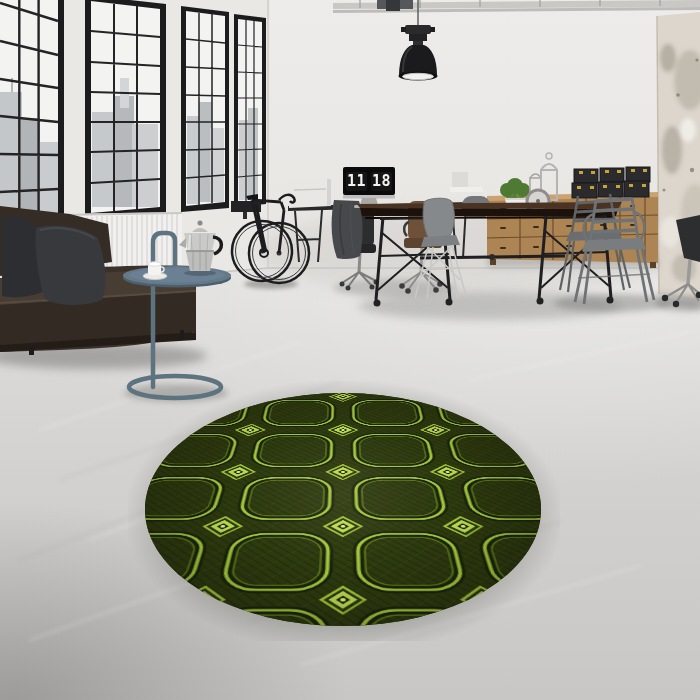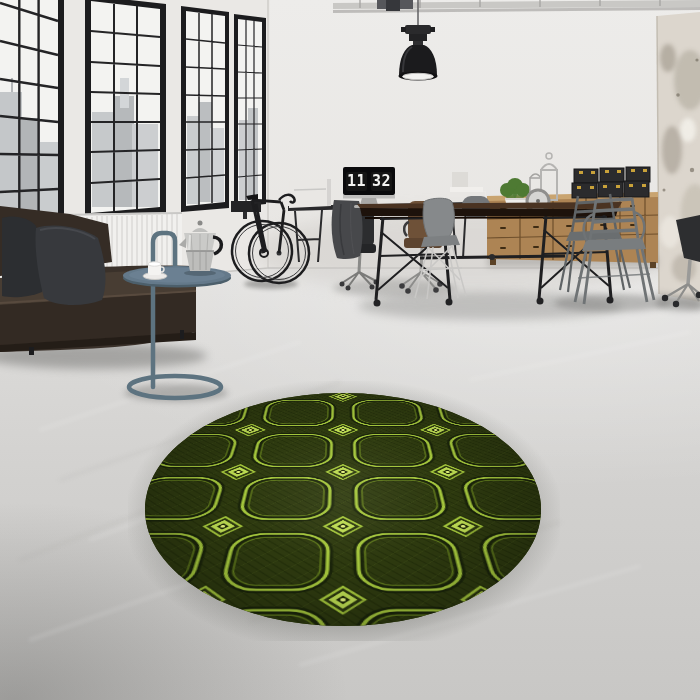--- a/index.html
+++ b/index.html
@@ -472,15 +472,15 @@
           <use href="#rugtile" x="320" y="570"></use>
           <use href="#rugtile" x="430" y="570"></use>
           <use href="#rugtile" x="540" y="570"></use>
       </svg>
     </div>
     <div class="rug-light"></div>
   </div>
 
   <div class="clock">
     <span>11</span>
-    <span>32</span>
+    <span>18</span>
   </div>
 </div>
 
 </body></html>

